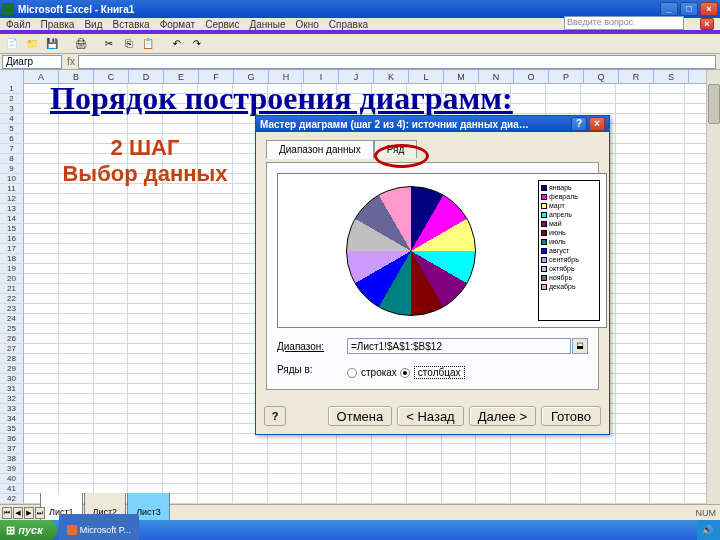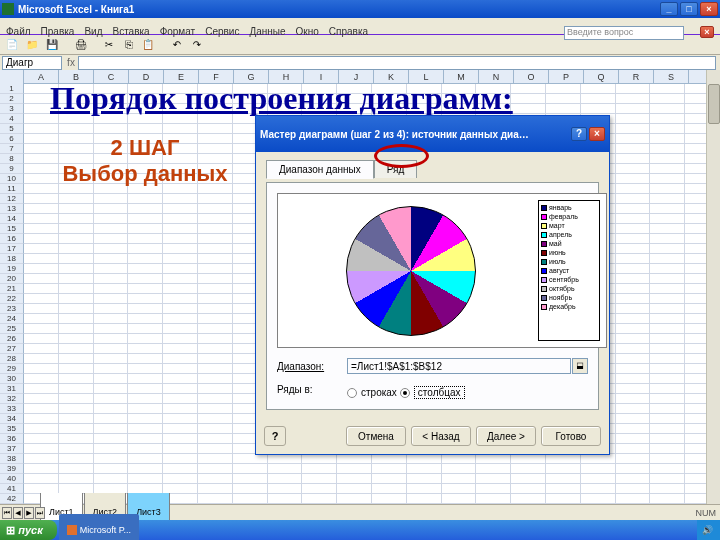--- a/index.html
+++ b/index.html
@@ -7,21 +7,21 @@
 
 
 .titlebar { height:18px; background:linear-gradient(to bottom,#2a6cd8,#0a4bc7); display:flex; align-items:center; padding:0 2px; color:#fff; font-size:10px; }
 .titlebar .app-icon { width:12px; height:12px; background:#1e7030; margin-right:4px; }
 .titlebar .title { flex:1; font-weight:bold; }
 .win-btns { display:flex; gap:2px; }
 .win-btn { width:18px; height:14px; background:linear-gradient(#4a8ae0,#2a6cd8); border:1px solid #1a4a9a; border-radius:2px; display:flex; align-items:center; justify-content:center; color:#fff; font-size:9px; font-weight:bold; }
 .win-btn.close { background:linear-gradient(#e87050,#c84030); border-color:#a03020; }
 
 
-.menubar { height:16px; background:#ece9d8; border-bottom:1px solid #6d28d9; display:flex; gap:10px; padding:8px 6px; font-size:10px; align-items:flex-start; }
+.menubar { height:16px; background:#ece9d8; border-bottom:4px solid #6d28d9; display:flex; gap:10px; padding:0 6px; font-size:10px; align-items:flex-end; }
 .menubar span { color:#333; }
 
 
 .toolbar { height:20px; background:#ece9d8; border-bottom:1px solid #aca899; display:flex; align-items:center; padding:0 4px; gap:2px; }
 .tool-btn { width:18px; height:16px; border:1px solid transparent; display:flex; align-items:center; justify-content:center; font-size:10px; }
 .toolbar .spacer { width:6px; }
 .ask-box { margin-left:auto; width:120px; height:14px; background:#fff; border:1px solid #7f9db9; font-size:9px; padding:0 2px; color:#888; }
 
 
 .formula-row { height:16px; background:#ece9d8; border-bottom:1px solid #aca899; display:flex; align-items:center; font-size:10px; }
@@ -40,21 +40,21 @@
 .cells-area { position:absolute; left:24px; top:0; right:0; bottom:0; }
 .cell-row { height:10px; border-bottom:1px solid #d0d7e5; display:flex; }
 .cell { width:35px; height:10px; border-right:1px solid #d0d7e5; }
 
 
 .heading { position:absolute; top:80px; left:50px; font-family:'Times New Roman',serif; font-size:32px; font-weight:bold; color:#000099; text-decoration:underline; }
 .step-text { position:absolute; top:135px; left:45px; font-family:'Times New Roman',serif; font-size:22px; font-weight:bold; color:#c2410c; text-align:center; width:200px; line-height:1.2; }
 
 
 .dialog { position:absolute; top:115px; left:255px; width:355px; background:#ece9d8; border:1px solid #0a4bc7; box-shadow:2px 2px 4px rgba(0,0,0,0.3); }
-.dlg-title { height:36px; background:linear-gradient(to bottom,#2a6cd8,#0a4bc7); display:flex; align-items:center; padding:0 4px; color:#fff; font-size:10px; font-weight:bold; }
+.dlg-title { height:16px; background:linear-gradient(to bottom,#2a6cd8,#0a4bc7); display:flex; align-items:center; padding:0 4px; color:#fff; font-size:10px; font-weight:bold; }
 .dlg-title .t { flex:1; }
 .dlg-help { width:16px; height:14px; background:linear-gradient(#4a8ae0,#2a6cd8); border:1px solid #1a4a9a; border-radius:2px; text-align:center; font-size:10px; line-height:12px; margin-right:2px; }
 .dlg-close { width:16px; height:14px; background:linear-gradient(#e87050,#c84030); border:1px solid #a03020; border-radius:2px; text-align:center; font-size:10px; line-height:12px; }
 .dlg-body { padding:8px 10px; font-size:11px; }
 .tabs { display:flex; gap:0; margin-bottom:4px; }
 .tab { padding:3px 12px; border:1px solid #919b9c; background:#f0f0ea; font-size:10px; border-bottom:none; position:relative; }
 .tab.active { background:#fcfcfe; z-index:2; border-bottom:1px solid #fcfcfe; margin-bottom:-1px; }
 .tab-content { border:1px solid #919b9c; background:#fcfcfe; padding:10px; }
 .red-ellipse { position:absolute; top:28px; left:118px; width:55px; height:24px; border:3px solid #c00000; border-radius:50%; z-index:5; pointer-events:none; }
 
@@ -82,21 +82,21 @@
 .form-label { width:70px; }
 .range-input { flex:1; height:16px; border:1px solid #7f9db9; padding:0 3px; font-size:10px; display:flex; align-items:center; }
 .range-btn { width:16px; height:16px; border:1px solid #7f9db9; background:#ece9d8; margin-left:1px; font-size:8px; text-align:center; line-height:14px; }
 .radio-group { display:flex; flex-direction:row; gap:3px; margin-top:2px; }
 .radio-row { display:flex; align-items:center; gap:4px; font-size:10px; }
 .radio { width:10px; height:10px; border:1px solid #888; border-radius:50%; background:#fff; display:flex; align-items:center; justify-content:center; }
 .radio.checked::after { content:''; width:4px; height:4px; background:#000; border-radius:50%; }
 .dotted-box { border:1px dotted #000; padding:0 3px; }
 
 .dlg-buttons { display:flex; justify-content:flex-end; gap:5px; padding:8px; border-top:0; }
-.dlg-btn { padding:2px 8px; min-width:60px; height:20px; background:#ece9d8; border:1px solid #aca899; border-radius:3px; font-size:10px; box-shadow:inset 1px 1px #fff; }
+.dlg-btn { padding:2px 8px; min-width:60px; height:20px; background:#ece9d8; border:1px solid #aca899; border-radius:3px; font-size:13px; box-shadow:inset 1px 1px #fff; }
 .help-btn { width:22px; height:20px; background:#ece9d8; border:1px solid #aca899; border-radius:3px; font-size:11px; margin-right:auto; font-weight:bold; }
 
 
 .sheet-tabs { position:absolute; bottom:20px; left:0; right:0; height:16px; background:#ece9d8; display:flex; align-items:center; font-size:9px; padding-left:40px; border-top:1px solid #aca899; }
 .sheet-tab { padding:14px 8px; background:#fff; border:1px solid #808080; border-top:none; margin-right:1px; }
 .nav-arrows { position:absolute; left:2px; display:flex; gap:1px; }
 .nav-arrow { width:10px; height:12px; border:1px solid #808080; background:#ece9d8; font-size:7px; text-align:center; line-height:10px; }
 
 
 .taskbar { position:absolute; bottom:0; left:0; right:0; height:20px; background:linear-gradient(to bottom,#3a8ee0,#245edb); display:flex; align-items:center; }

